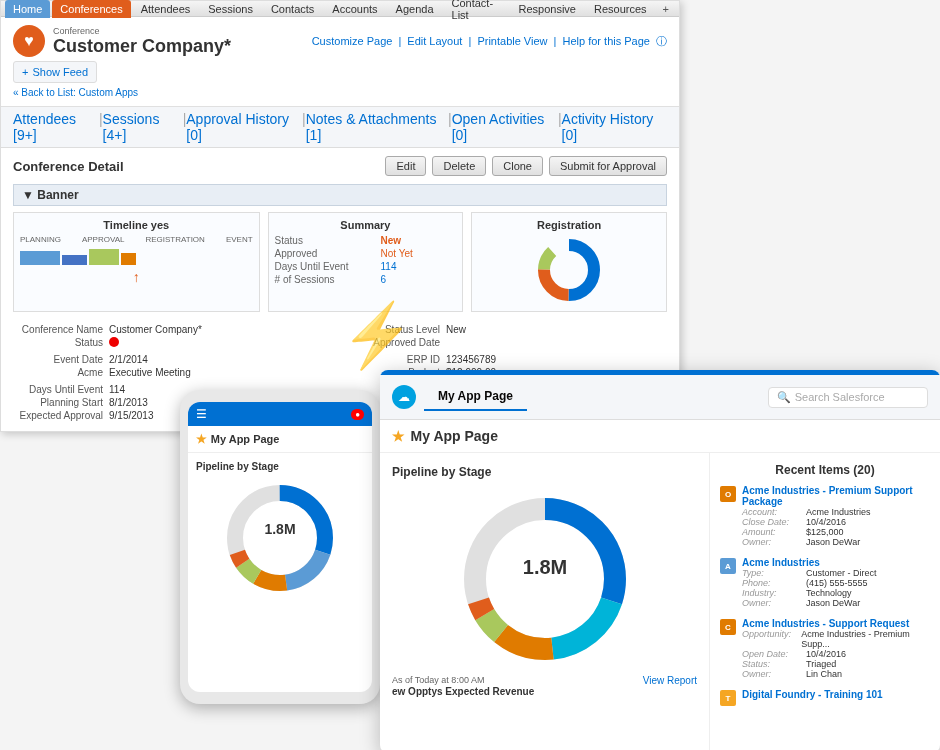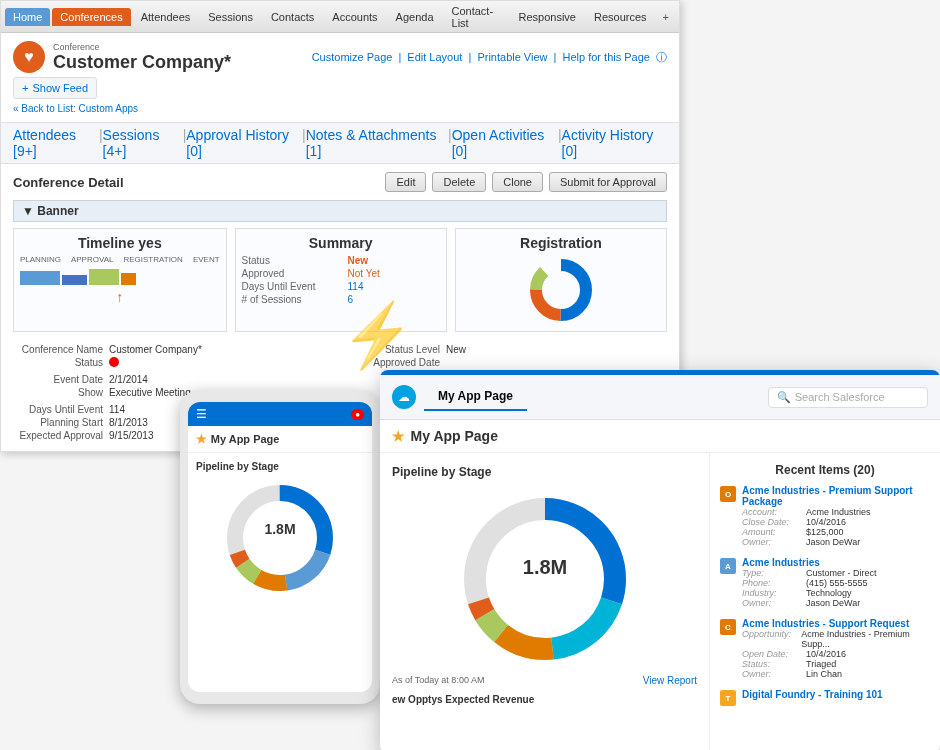--- a/index.html
+++ b/index.html
@@ -15,21 +15,21 @@
       box-shadow: 2px 2px 8px rgba(0,0,0,0.2);
       z-index: 1;
     }
 
     
     .nav-bar {
       background: linear-gradient(to bottom, #f5f5f5, #e0e0e0);
       border-bottom: 1px solid #ccc;
       display: flex;
       align-items: center;
-      height: 32px;
+      height: 16px;
       padding: 0 4px;
       gap: 2px;
     }
     .nav-item {
       padding: 3px 8px;
       font-size: 11px;
       color: #333;
       cursor: pointer;
       border-radius: 3px 3px 0 0;
     }
@@ -132,21 +132,21 @@
       grid-template-columns: 1fr 1fr 1fr;
       gap: 8px;
       margin-bottom: 10px;
     }
     .banner-card {
       border: 1px solid #ddd;
       padding: 6px;
       font-size: 10px;
       background: #fafcff;
     }
-    .banner-card-title { font-size: 14px; font-weight: bold; text-align: center; color: #333; margin-bottom: 4px; }
+    .banner-card-title { font-size: 11px; font-weight: bold; text-align: center; color: #333; margin-bottom: 4px; }
 
     
     .summary-row { display: flex; gap: 6px; font-size: 10px; margin: 2px 0; }
     .sum-label { color: #666; width: 100px; }
     .sum-val-new { color: #e05d1c; font-weight: bold; }
     .sum-val-notyet { color: #e05d1c; }
     .sum-val-num { color: #0070d2; }
 
     
     .donut-container { display: flex; justify-content: center; align-items: center; }
@@ -381,21 +381,21 @@
       <button class="sf-btn">Delete</button>
       <button class="sf-btn">Clone</button>
       <button class="sf-btn">Submit for Approval</button>
     </div>
 
     <div class="banner-label">▼ Banner</div>
     <div class="banner-grid">
 
       <div class="banner-card">
         <div class="banner-card-title">Timeline yes</div>
-        <div style="font-size:8px; color:#666; display:flex; gap:10px; margin-bottom:3px;">
+        <div style="font-size:8px; color:#666; display:flex; gap:21px; margin-bottom:3px;">
           <span>PLANNING</span>
           <span>APPROVAL</span>
           <span>REGISTRATION</span>
           <span>EVENT</span>
         </div>
         <div style="display:flex; gap:2px; height:18px; align-items:flex-end;">
           <div style="width:40px; height:14px; background:#5b9bd5;"></div>
           <div style="width:25px; height:10px; background:#4472c4;"></div>
           <div style="width:30px; height:16px; background:#a9c85d;"></div>
           <div style="width:15px; height:12px; background:#e07b00;"></div>
@@ -445,21 +445,21 @@
         </div>
         <div class="field-row">
           <span class="field-label">Status</span>
           <span class="red-dot"></span>
         </div>
         <div class="field-row" style="margin-top:6px;">
           <span class="field-label">Event Date</span>
           <span class="field-val">2/1/2014</span>
         </div>
         <div class="field-row">
-          <span class="field-label">Show</span>
+          <span class="field-label">Acme</span>
           <span class="field-val">Executive Meeting</span>
         </div>
         <div class="field-row" style="margin-top:6px;">
           <span class="field-label">Days Until Event</span>
           <span class="field-val">114</span>
         </div>
         <div class="field-row">
           <span class="field-label">Planning Start</span>
           <span class="field-val">8/1/2013</span>
         </div>
@@ -561,21 +561,21 @@
           <circle cx="90" cy="90" r="70" fill="none" stroke="#a9c85d" stroke-width="22" stroke-dasharray="25 415" stroke-dashoffset="-267" transform="rotate(-90 90 90)"></circle>
           <circle cx="90" cy="90" r="70" fill="none" stroke="#e05d1c" stroke-width="22" stroke-dasharray="15 425" stroke-dashoffset="-292" transform="rotate(-90 90 90)"></circle>
           <text x="90" y="85" text-anchor="middle" font-size="20" font-weight="bold" fill="#333">1.8M</text>
         </svg>
       </div>
 
       <div class="pipeline-footer">
         <span>As of Today at 8:00 AM</span>
         <span class="view-report">View Report</span>
       </div>
-      <div style="font-size:10px; font-weight:bold; color:#333; margin-top:8px;">ew Opptys Expected Revenue</div>
+      <div style="font-size:10px; font-weight:bold; color:#333; ">ew Opptys Expected Revenue</div>
     </div>
 
     <div class="recent-panel">
       <div class="recent-title">Recent Items (20)</div>
 
       <div class="recent-item">
         <div class="recent-icon" style="background:#e07b00;">O</div>
         <div class="recent-content">
           <div class="recent-link">Acme Industries - Premium Support Package</div>
           <div class="recent-field">

